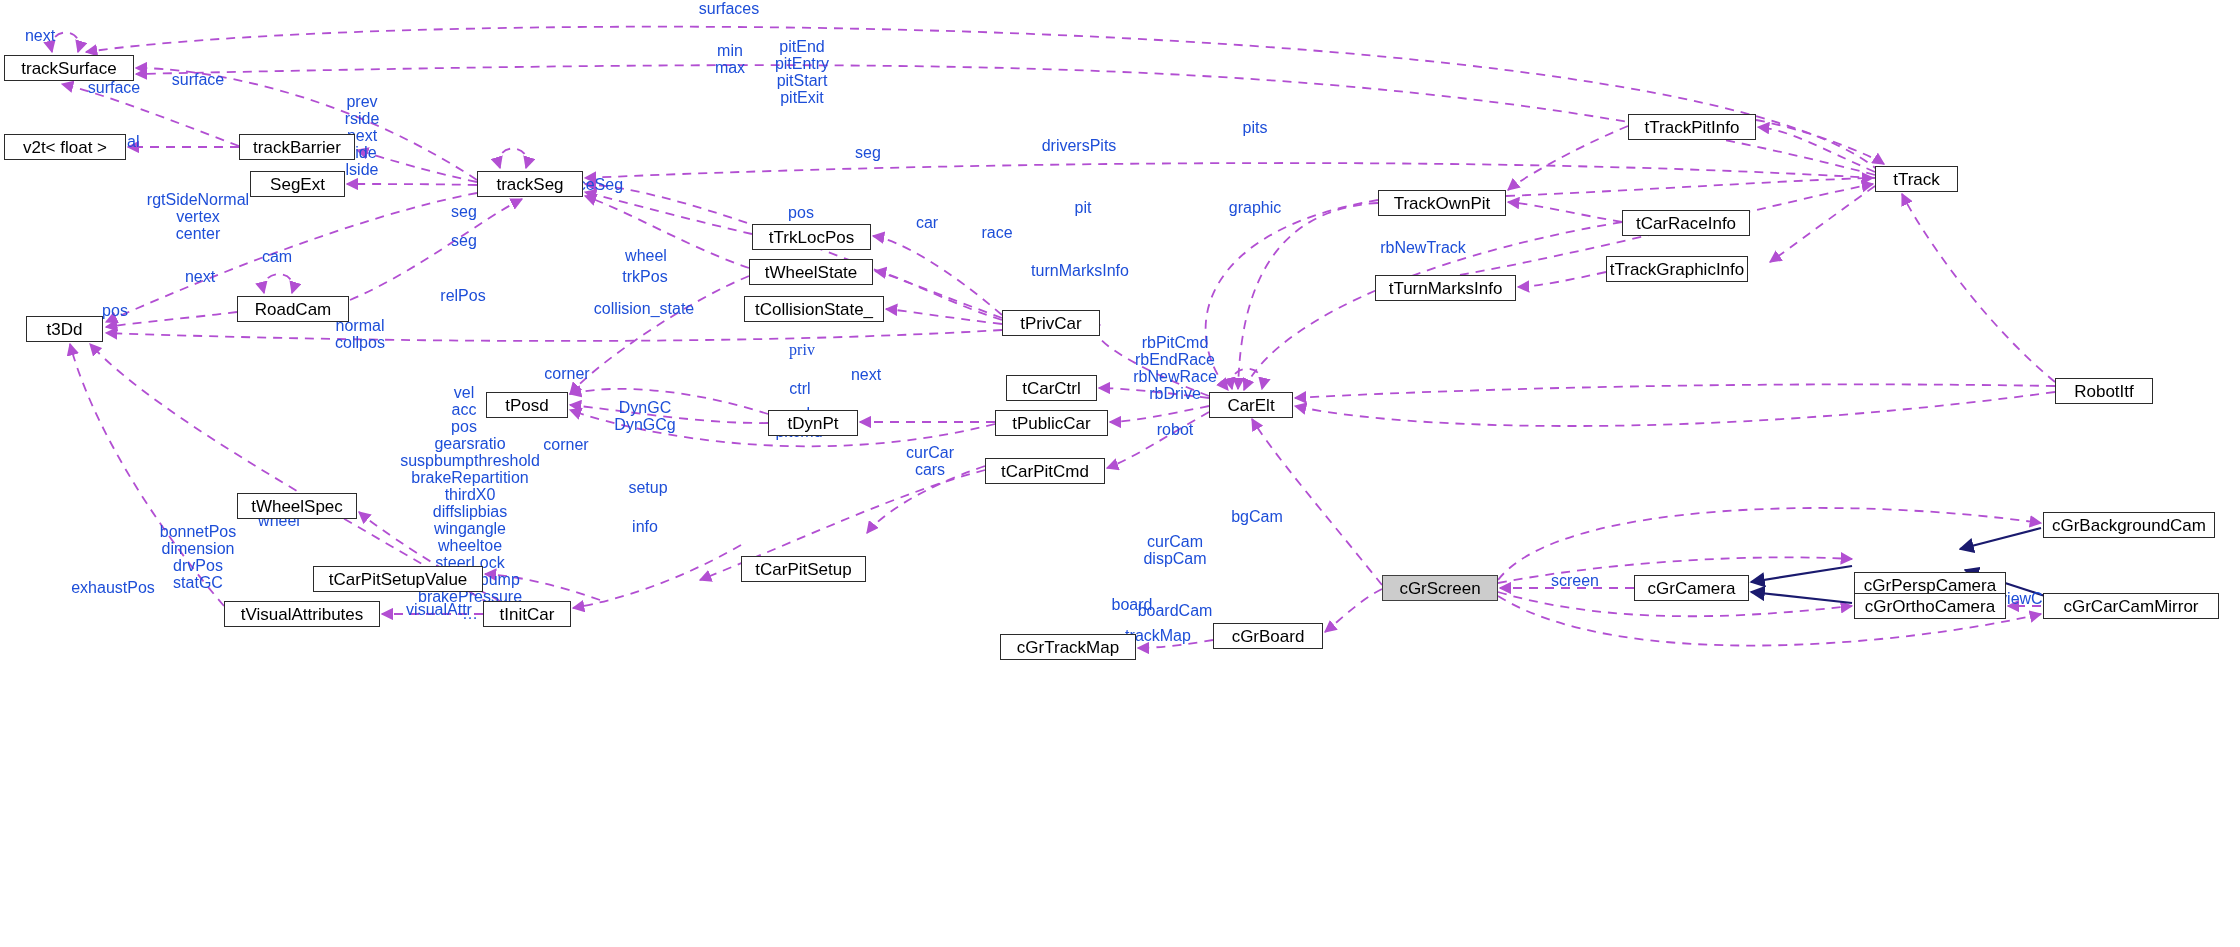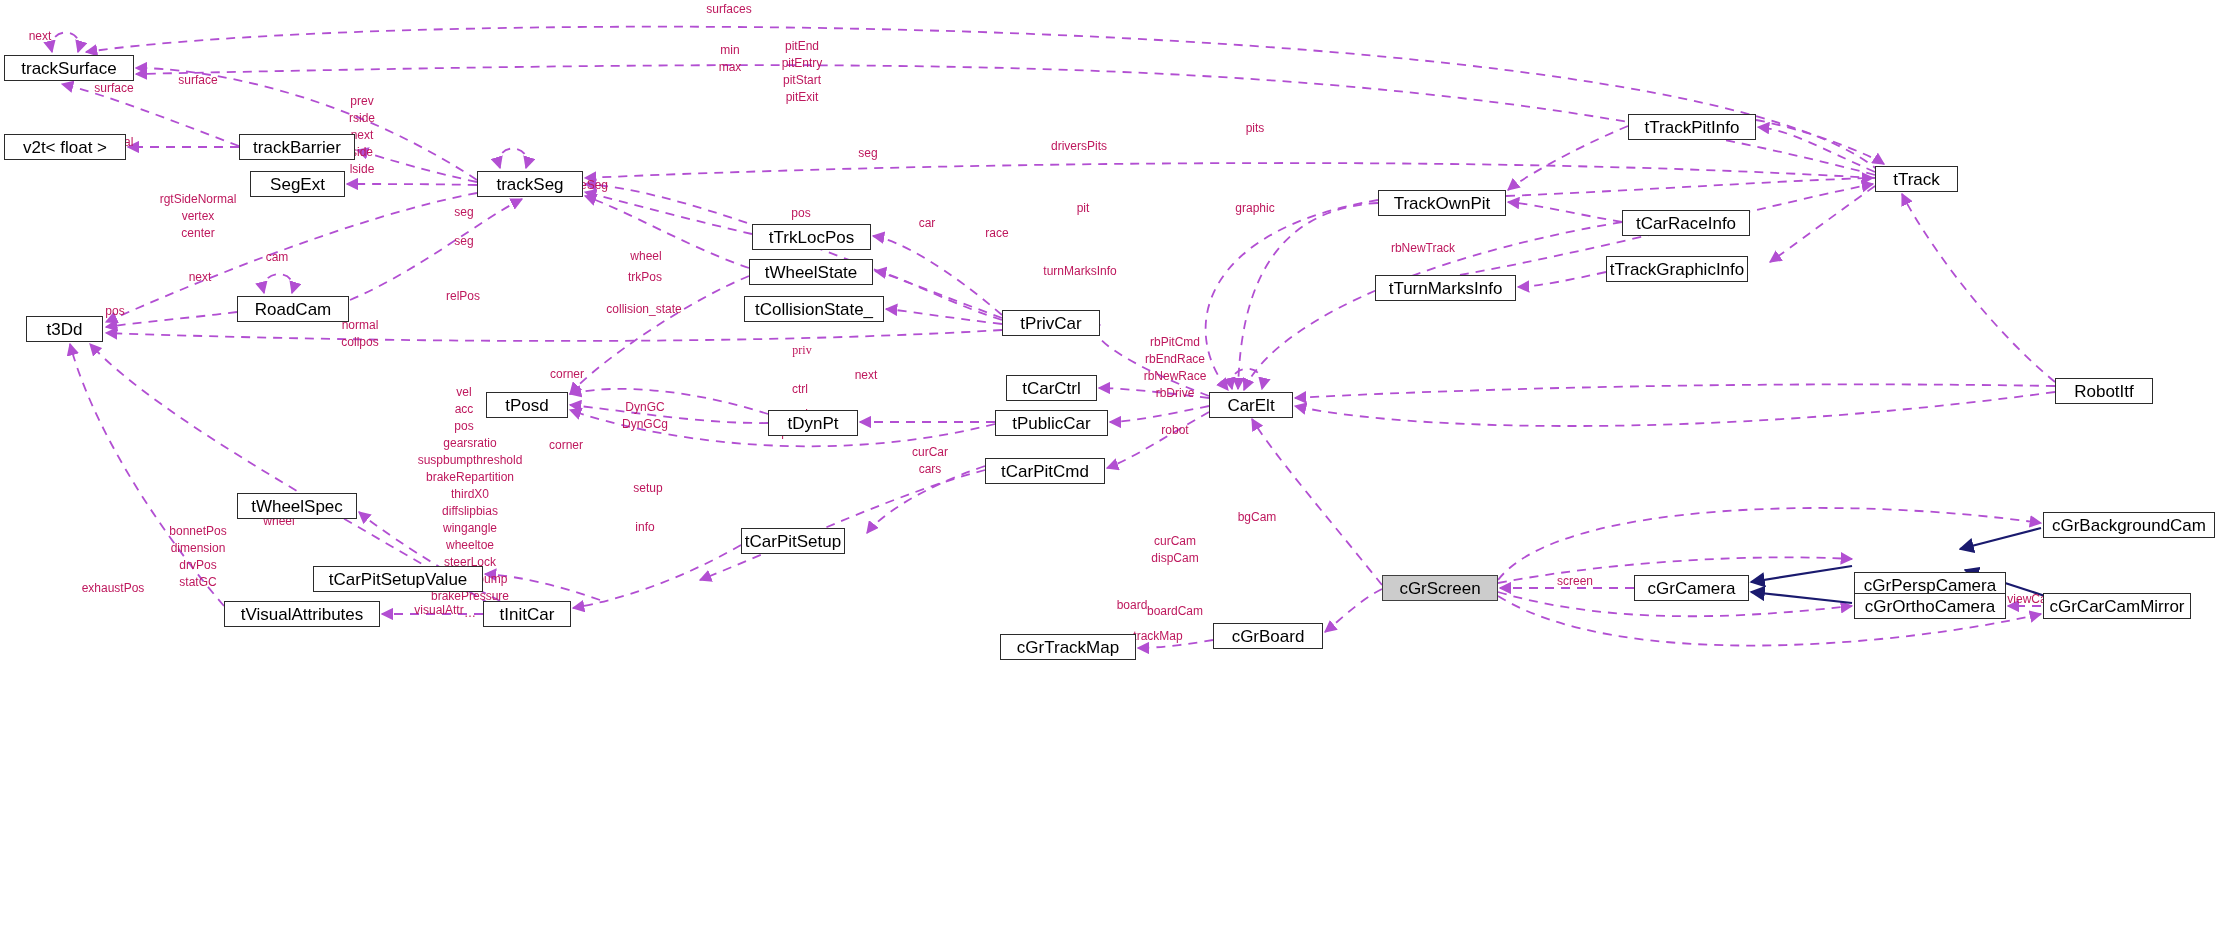--- a/index.html
+++ b/index.html
@@ -23,22 +23,22 @@
     display:flex;
     align-items:center;
     justify-content:center;
     white-space:nowrap;
     z-index:5;
     padding:7px 6px;
   }
   .node.current{background:#cccccc;border-color:#404040;}
   .elabel{
     position:absolute;
-    font-size:12px;
-    color:#be185d;
+    font-size:16px;
+    color:#1d4ed8;
     white-space:pre;
     line-height:16px;
     text-align:center;
     z-index:4;
     transform:translate(-50%,-50%);
   }
   .elabel.multi{line-height:17px;}
 </style>
 </head>
 <body>
@@ -210,33 +210,33 @@
       <div class="node" style="left: 1606px; top: 256px; width: 142px; height: 26px;">tTrackGraphicInfo</div>
       <div class="node" style="left: 1375px; top: 275px; width: 141px; height: 26px;">tTurnMarksInfo</div>
       <div class="node" style="left: 1875px; top: 166px; width: 83px; height: 26px;">tTrack</div>
       <div class="node" style="left: 2055px; top: 378px; width: 98px; height: 26px;">RobotItf</div>
       <div class="node" style="left: 486px; top: 392px; width: 82px; height: 26px;">tPosd</div>
       <div class="node" style="left: 768px; top: 410px; width: 90px; height: 26px;">tDynPt</div>
       <div class="node" style="left: 1006px; top: 375px; width: 91px; height: 26px;">tCarCtrl</div>
       <div class="node" style="left: 995px; top: 410px; width: 113px; height: 26px;">tPublicCar</div>
       <div class="node" style="left: 1209px; top: 392px; width: 84px; height: 26px;">CarElt</div>
       <div class="node" style="left: 985px; top: 458px; width: 120px; height: 26px;">tCarPitCmd</div>
-      <div class="node" style="left: 741px; top: 528px; width: 104px; height: 26px;">tCarPitSetup</div>
+      <div class="node" style="left: 741px; top: 556px; width: 125px; height: 26px;">tCarPitSetup</div>
       <div class="node" style="left: 237px; top: 493px; width: 120px; height: 26px;">tWheelSpec</div>
       <div class="node" style="left: 313px; top: 566px; width: 170px; height: 26px;">tCarPitSetupValue</div>
       <div class="node" style="left: 224px; top: 601px; width: 156px; height: 26px;">tVisualAttributes</div>
       <div class="node" style="left: 483px; top: 601px; width: 88px; height: 26px;">tInitCar</div>
       <div class="node" style="left: 1000px; top: 634px; width: 136px; height: 26px;">cGrTrackMap</div>
       <div class="node" style="left: 1213px; top: 623px; width: 110px; height: 26px;">cGrBoard</div>
       <div class="node current" style="left: 1382px; top: 575px; width: 116px; height: 26px;">cGrScreen</div>
       <div class="node" style="left: 1634px; top: 575px; width: 115px; height: 26px;">cGrCamera</div>
       <div class="node" style="left: 1854px; top: 548px; width: 152px; height: 26px; margin-top: 24px;">cGrPerspCamera</div>
       <div class="node" style="left: 1854px; top: 593px; width: 152px; height: 26px;">cGrOrthoCamera</div>
       <div class="node" style="left: 2043px; top: 512px; width: 172px; height: 26px;">cGrBackgroundCam</div>
-      <div class="node" style="left: 2043px; top: 593px; width: 148px; height: 26px;">cGrCarCamMirror</div>
+      <div class="node" style="left: 2043px; top: 593px; width: 176px; height: 26px;">cGrCarCamMirror</div>
     </div>
   <div id="labels-layer">
       <div class="elabel" style="left: 40px; top: 36px;">next</div>
       <div class="elabel" style="left: 729px; top: 9px;">surfaces</div>
       <div class="elabel" style="left: 198px; top: 80px;">surface</div>
       <div class="elabel" style="left: 114px; top: 88px;">surface</div>
       <div class="elabel multi" style="left: 730px; top: 59px;">min
 max</div>
       <div class="elabel multi" style="left: 802px; top: 72px;">pitEnd
 pitEntry

